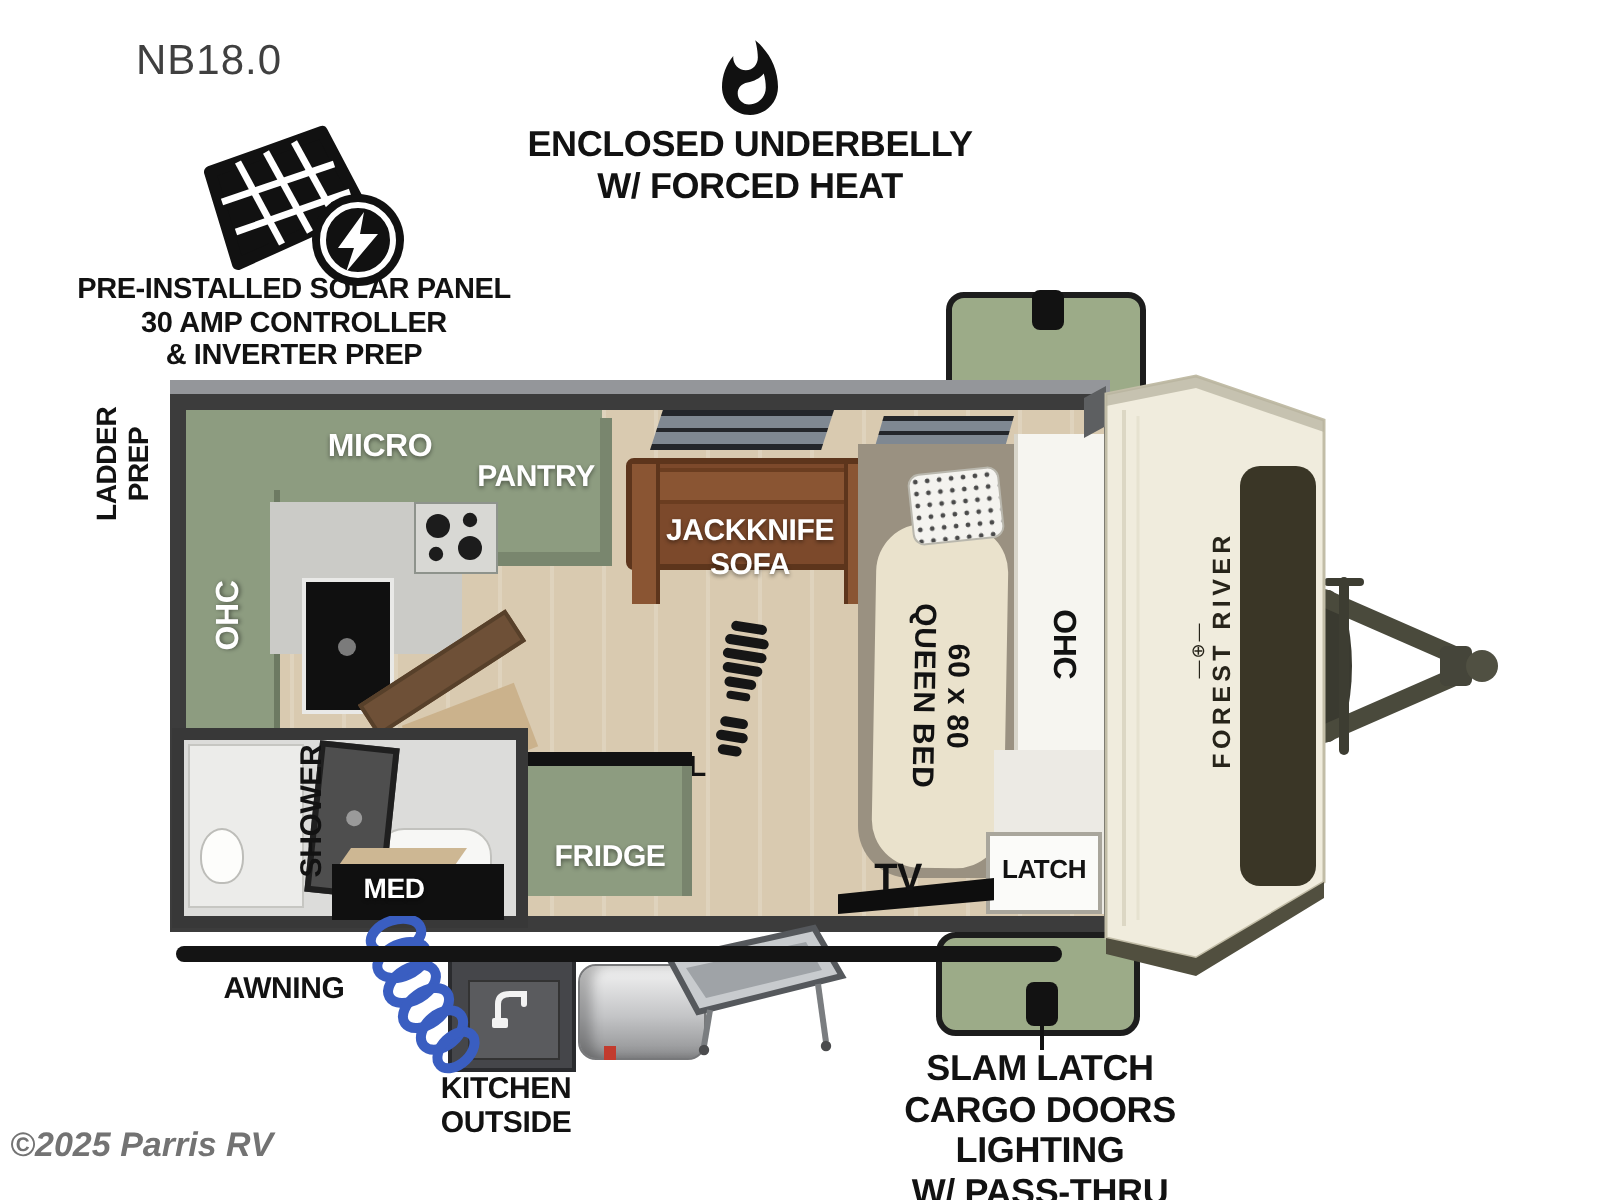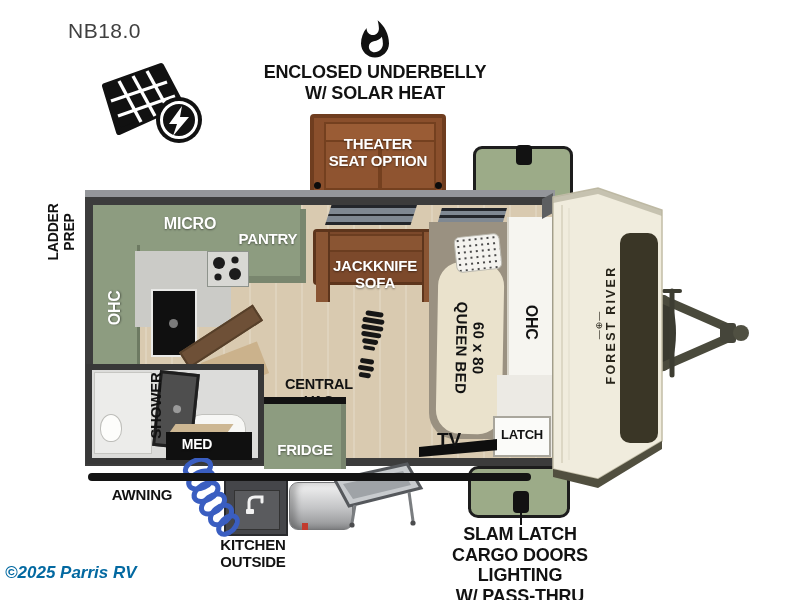--- a/index.html
+++ b/index.html
@@ -35,42 +35,35 @@
         <line x1="38" y1="18" x2="60" y2="58"></line>
         <line x1="52" y1="13" x2="74" y2="53"></line>
       <line x1="16" y1="43" x2="72" y2="24"></line>
         <line x1="23" y1="58" x2="80" y2="38"></line>
     </g>
     <circle cx="84" cy="62" r="23" fill="#111"></circle>
     <circle cx="84" cy="62" r="17.5" fill="none" stroke="#fff" stroke-width="3"></circle>
     <path d="M87 48 L74 66 L82 66 L78 78 L94 59 L85 59 Z" fill="#fff"></path>
   </svg>
 
+  <div class="abs lbl" style="left:23px;top:137px;width:248px;font-size:14.5px;">
+    <div>PRE-INSTALLED SOLAR PANEL</div>
+    <div>30 AMP CONTROLLER</div>
+    <div>&amp; INVERTER PREP</div>
+  </div>
 
   <svg class="abs" style="left:354px;top:15px;" width="42" height="50" viewBox="0 0 24 24">
     <path fill="#111" d="M13.5.67s.74 2.65.74 4.8c0 2.06-1.35 3.73-3.41 3.73-2.07 0-3.63-1.67-3.63-3.73l.03-.36C5.21 7.51 4 10.62 4 14c0 4.42 3.58 8 8 8s8-3.58 8-8C20 8.61 17.41 3.8 13.5.67zM11.71 19c-1.78 0-3.22-1.4-3.22-3.14 0-1.62 1.05-2.76 2.81-3.12 1.77-.36 3.6-1.21 4.62-2.58.39 1.29.59 2.65.59 4.04 0 2.65-2.15 4.8-4.8 4.8z"></path>
   </svg>
 
   <div class="abs lbl" style="left:250px;top:62px;width:250px;font-size:18px;">
     <div>ENCLOSED UNDERBELLY</div>
-    <div>W/ SOLAR HEAT</div>
-  </div>
-
-  <div class="abs" style="left:310px;top:114px;width:136px;height:80px;background:#8a4f2c;
-              border:4px solid #6f3d1f;border-radius:4px;box-sizing:border-box;">
-    <div class="abs" style="left:10px;top:4px;width:108px;height:16px;background:#9a5c35;border:2px solid #74401f;"></div>
-    <div class="abs" style="left:10px;top:22px;width:52px;height:46px;background:#8f5430;border:2px solid #74401f;"></div>
-    <div class="abs" style="left:66px;top:22px;width:52px;height:46px;background:#8f5430;border:2px solid #74401f;"></div>
-    <div class="abs" style="left:0px;top:64px;width:7px;height:7px;border-radius:50%;background:#0c0c0c;"></div>
-    <div class="abs" style="left:121px;top:64px;width:7px;height:7px;border-radius:50%;background:#0c0c0c;"></div>
-    <div class="abs wlbl" style="left:0;top:18px;width:128px;font-size:15px;">
-      <div>THEATER</div>
-      <div>SEAT OPTION</div>
-    </div>
-  </div>
+    <div>W/ FORCED HEAT</div>
+  </div>
+
 
   <div class="abs" style="left:473px;top:146px;width:100px;height:60px;background:#9cab88;border:3px solid #1d1d1d;
               border-radius:9px;box-sizing:border-box;z-index:1;">
     <div class="abs" style="left:40px;top:-4px;width:16px;height:20px;background:#121212;border-radius:4px;"></div>
   </div>
 
   <div class="abs lbl rot-ccw" style="left:26px;top:216px;width:72px;font-size:14px;">
     <div>LADDER</div>
     <div>PREP</div>
   </div>
@@ -157,21 +150,21 @@
     <div class="abs" style="left:404px;top:170px;width:55px;height:82px;background:#eceae4;"></div>
     <div class="abs" style="left:400px;top:211px;width:58px;height:41px;background:#fbfbf9;border:2px solid #a9a69c;
                 box-sizing:border-box;">
       <div class="abs lbl" style="left:0;top:10px;width:54px;font-size:13px;">LATCH</div>
     </div>
 
     <div class="abs" style="left:326px;top:234px;width:78px;height:18px;background:#0e0e0e;
                 clip-path:polygon(0 45%,100% 0,100% 62%,0 100%);"></div>
     <div class="abs lbl" style="left:334px;top:224px;width:34px;font-size:19px;text-align:right;">TV</div>
 
-    <div class="abs cab" style="left:171px;top:192px;width:82px;height:72px;border-top:7px solid #121212;
+    <div class="abs cab" style="left:171px;top:171px;width:82px;height:72px;border-top:7px solid #121212;
                 box-shadow:inset -5px 0 0 rgba(0,0,0,.15);box-sizing:border-box;">
       <div class="abs wlbl" style="left:0;top:38px;width:82px;font-size:15px;">FRIDGE</div>
     </div>
 
     <div class="abs" style="left:-7px;top:159px;width:178px;height:100px;border:6px solid #383838;background:#dcdcda;
                 box-sizing:border-box;z-index:3;">
       <div class="abs" style="left:2px;top:2px;width:56px;height:80px;background:#ececea;border:1px solid #c6c6c2;"></div>
       <div class="abs" style="left:8px;top:44px;width:20px;height:26px;background:#fdfdfb;border:1px solid #bdbdb9;
                   border-radius:50% 50% 45% 45%;"></div>
       <div class="abs" style="left:96px;top:44px;width:56px;height:26px;background:#f7f7f5;border:1px solid #c2c2be;
@@ -259,15 +252,15 @@
     <div class="abs" style="left:42px;top:22px;width:16px;height:22px;background:#121212;border-radius:4px;"></div>
     <div class="abs" style="left:49px;top:44px;width:2px;height:12px;background:#121212;"></div>
   </div>
   <div class="abs lbl" style="left:440px;top:524px;width:160px;font-size:18px;">
     <div>SLAM LATCH</div>
     <div>CARGO DOORS</div>
     <div>LIGHTING</div>
     <div>W/ PASS-THRU</div>
   </div>
 
-  <div class="abs" style="left:5px;top:563px;font-size:17px;font-weight:700;font-style:italic;color:#0369a1;">©2025 Parris RV</div>
+  <div class="abs" style="left:5px;top:563px;font-size:17px;font-weight:700;font-style:italic;color:#737373;">©2025 Parris RV</div>
 
 </div>
 
 </body></html>

